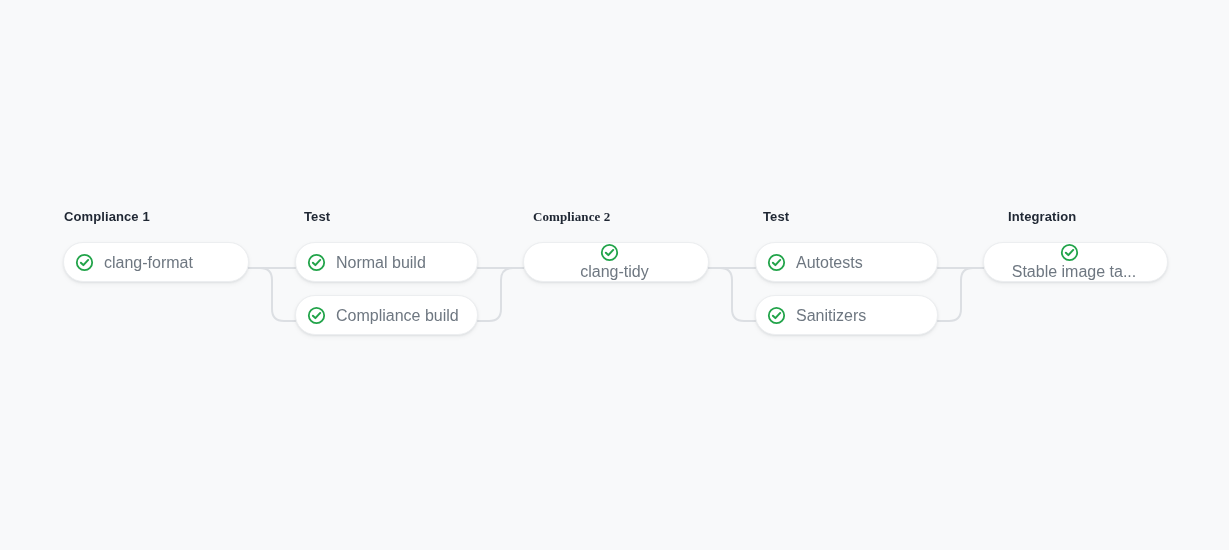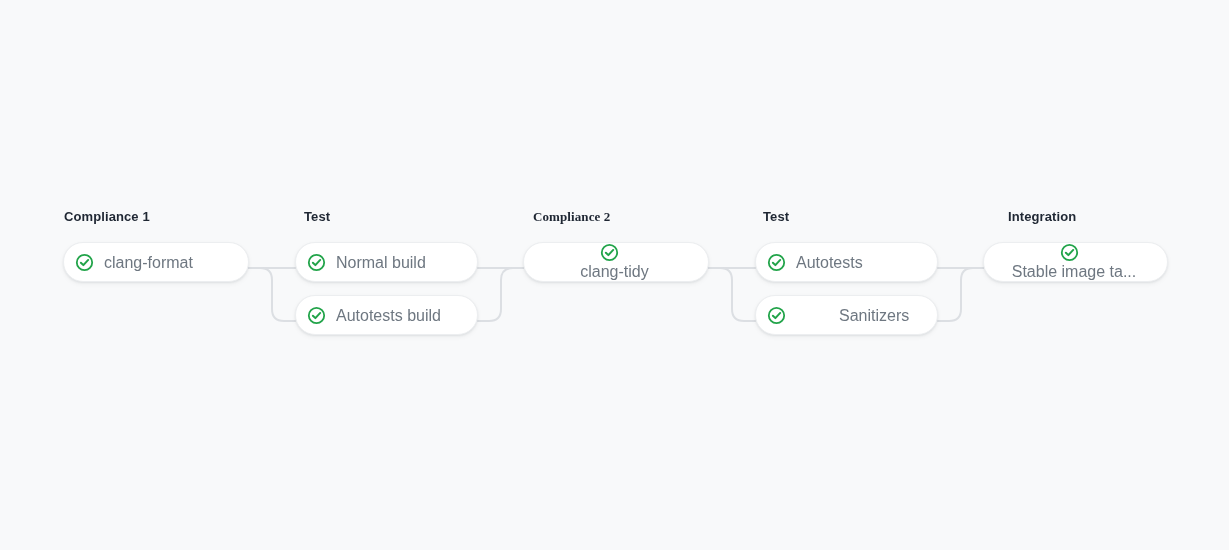--- a/index.html
+++ b/index.html
@@ -137,21 +137,21 @@
           <circle cx="10" cy="10" r="8.1" fill="none" stroke="#22a44a" stroke-width="1.9"></circle>
           <path d="M6.2 10.2 L8.8 12.8 L13.9 7.3" fill="none" stroke="#22a44a" stroke-width="2.1" stroke-linecap="round" stroke-linejoin="round"></path>
         </svg>
         <span class="node-label">Normal build</span>
       </div>
       <div class="node node-row-1" style="width:183px;">
         <svg class="status-icon" viewBox="0 0 20 20">
           <circle cx="10" cy="10" r="8.1" fill="none" stroke="#22a44a" stroke-width="1.9"></circle>
           <path d="M6.2 10.2 L8.8 12.8 L13.9 7.3" fill="none" stroke="#22a44a" stroke-width="2.1" stroke-linecap="round" stroke-linejoin="round"></path>
         </svg>
-        <span class="node-label">Autotests build</span>
+        <span class="node-label">Compliance build</span>
       </div>
     </div>
   </div>
 
   <div class="stage" style="left:523px; top:205px;">
     <div class="stage-heading" style="margin-left:10px;font-family:Liberation Serif, serif;">Compliance 2</div>
     <div class="stage-nodes" style="width:186px; height:40px;">
       <div class="node node-row-0" style="width:186px;flex-direction:column;">
         <svg class="status-icon" viewBox="0 0 20 20">
           <circle cx="10" cy="10" r="8.1" fill="none" stroke="#22a44a" stroke-width="1.9"></circle>
@@ -165,21 +165,21 @@
   <div class="stage" style="left:755px; top:205px;">
     <div class="stage-heading" style="margin-left:8px;">Test</div>
     <div class="stage-nodes" style="width:183px; height:93px;">
       <div class="node node-row-0" style="width:183px;">
         <svg class="status-icon" viewBox="0 0 20 20">
           <circle cx="10" cy="10" r="8.1" fill="none" stroke="#22a44a" stroke-width="1.9"></circle>
           <path d="M6.2 10.2 L8.8 12.8 L13.9 7.3" fill="none" stroke="#22a44a" stroke-width="2.1" stroke-linecap="round" stroke-linejoin="round"></path>
         </svg>
         <span class="node-label">Autotests</span>
       </div>
-      <div class="node node-row-1" style="width:183px;gap:43px;">
+      <div class="node node-row-1" style="width:183px;">
         <svg class="status-icon" viewBox="0 0 20 20">
           <circle cx="10" cy="10" r="8.1" fill="none" stroke="#22a44a" stroke-width="1.9"></circle>
           <path d="M6.2 10.2 L8.8 12.8 L13.9 7.3" fill="none" stroke="#22a44a" stroke-width="2.1" stroke-linecap="round" stroke-linejoin="round"></path>
         </svg>
         <span class="node-label">Sanitizers</span>
       </div>
     </div>
   </div>
 
   <div class="stage" style="left:983px; top:205px;">

